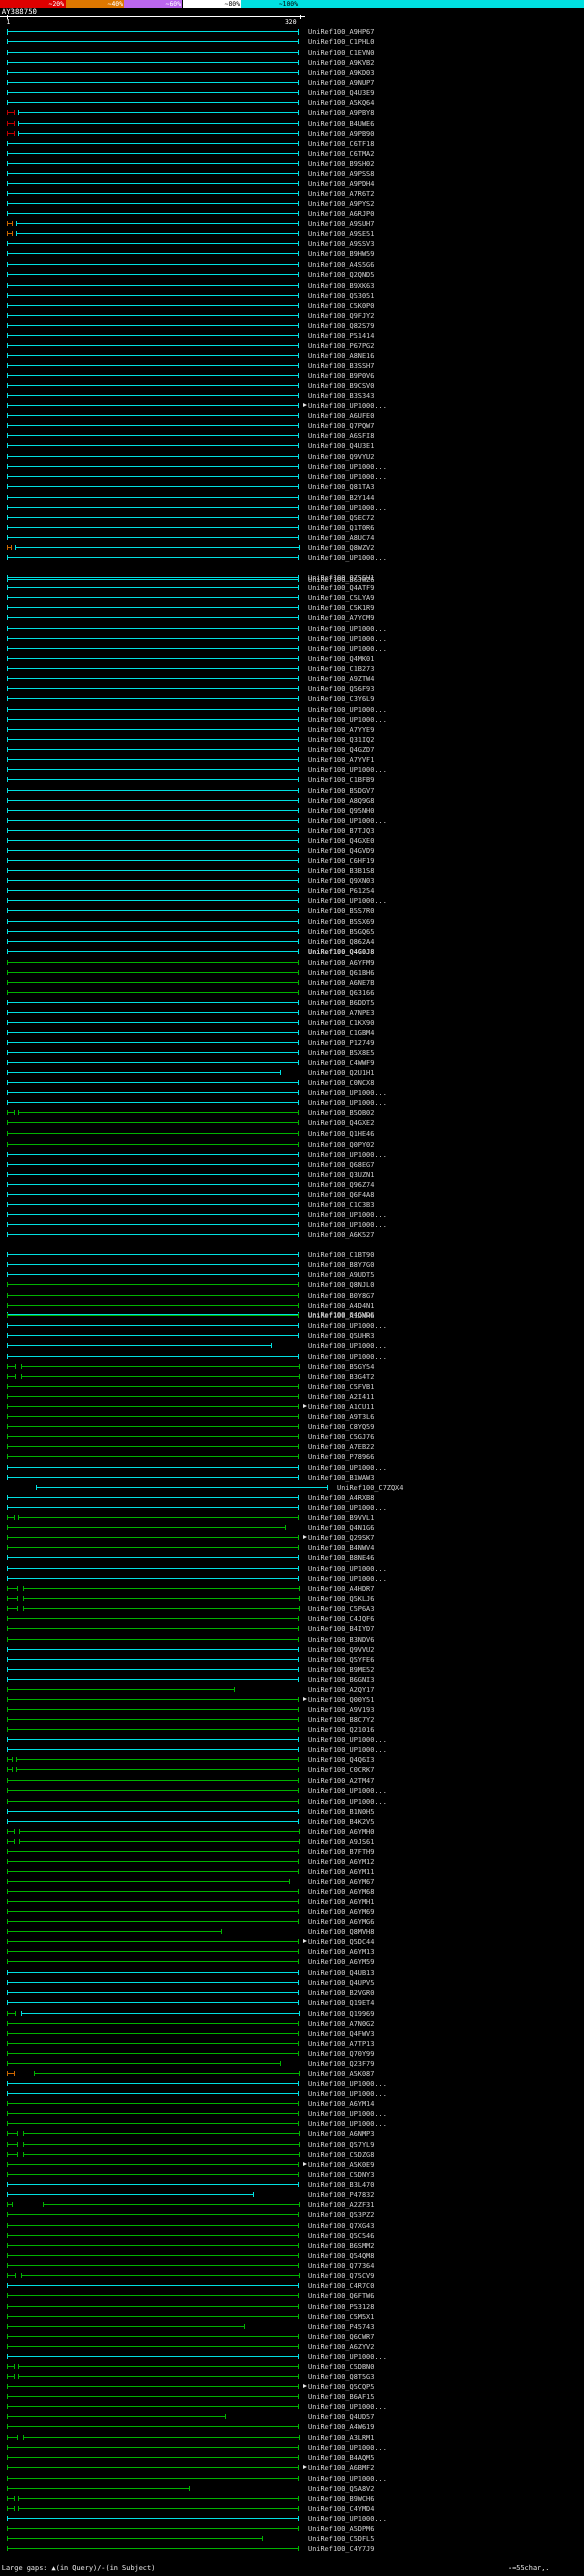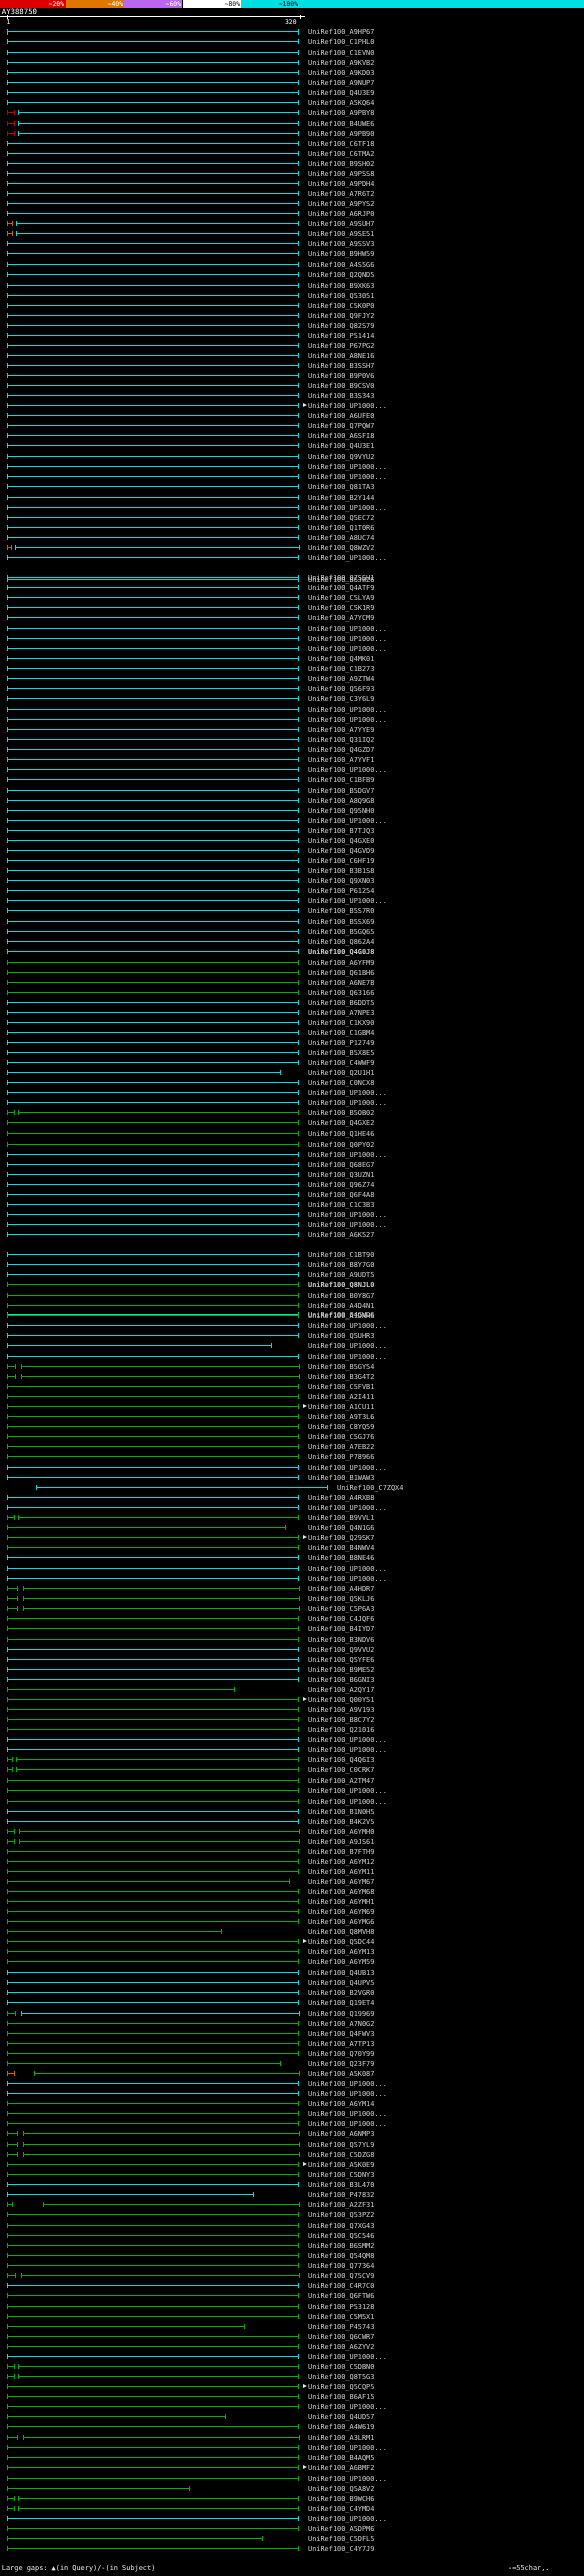--- a/index.html
+++ b/index.html
@@ -805,21 +805,21 @@
           <i></i>
         </div>
         <div class="rlabel">UniRef100_B8Y7G0</div>
       </div>
       <div class="arow" style="top: 1270px;">
         <div class="bar" style="left: 7.3px; width: 292px; color: rgb(0, 223, 224);">
           <i></i>
         </div>
         <div class="rlabel">UniRef100_A9UDT5</div>
       </div>
-      <div class="arow" style="top: 1280px; font-weight: bold;">
+      <div class="arow" style="top: 1280px;">
         <div class="bar" style="left: 7.3px; width: 292px; color: rgb(0, 178, 0);">
           <i></i>
         </div>
         <div class="rlabel">UniRef100_Q8NJL0</div>
       </div>
       <div class="arow" style="top: 1291px;">
         <div class="bar" style="left: 7.3px; width: 292px; color: rgb(0, 178, 0);">
           <i></i>
         </div>
         <div class="rlabel">UniRef100_B0Y8G7</div>

